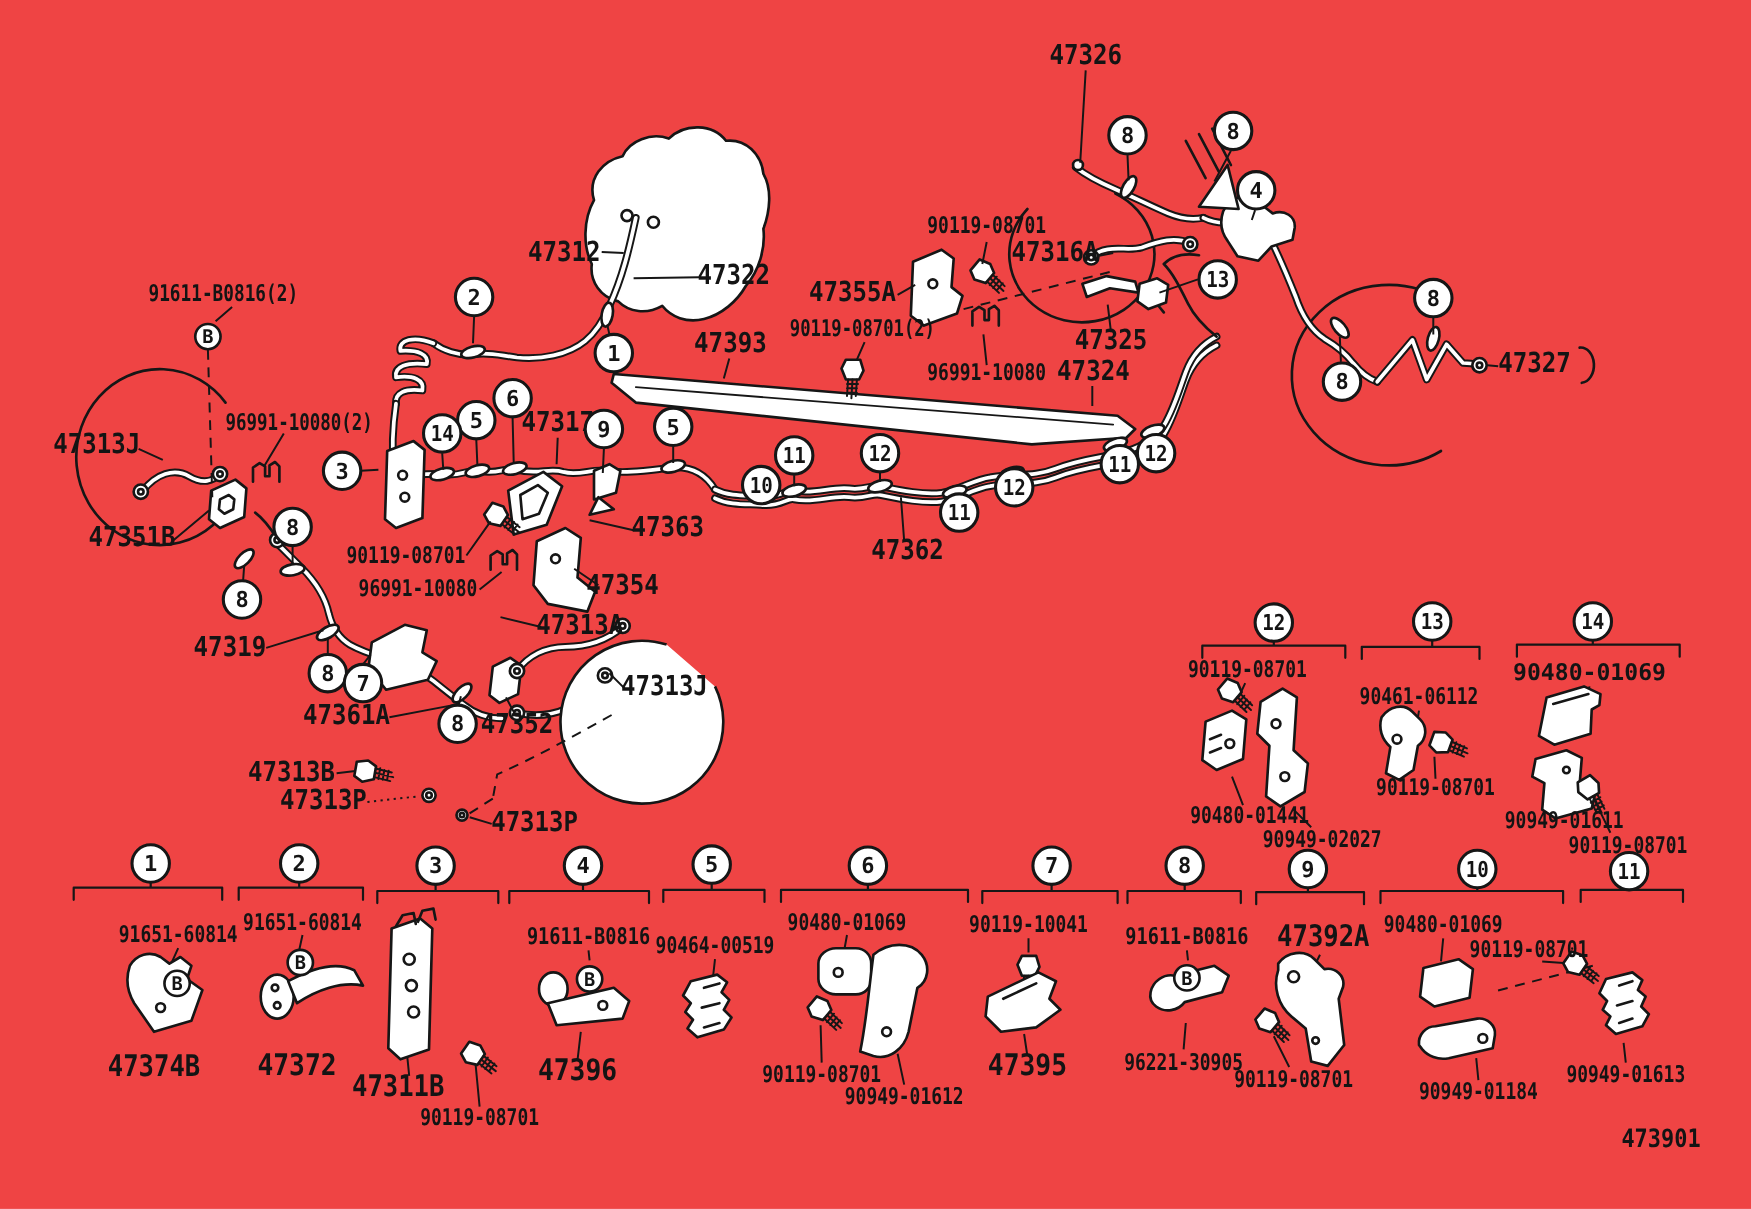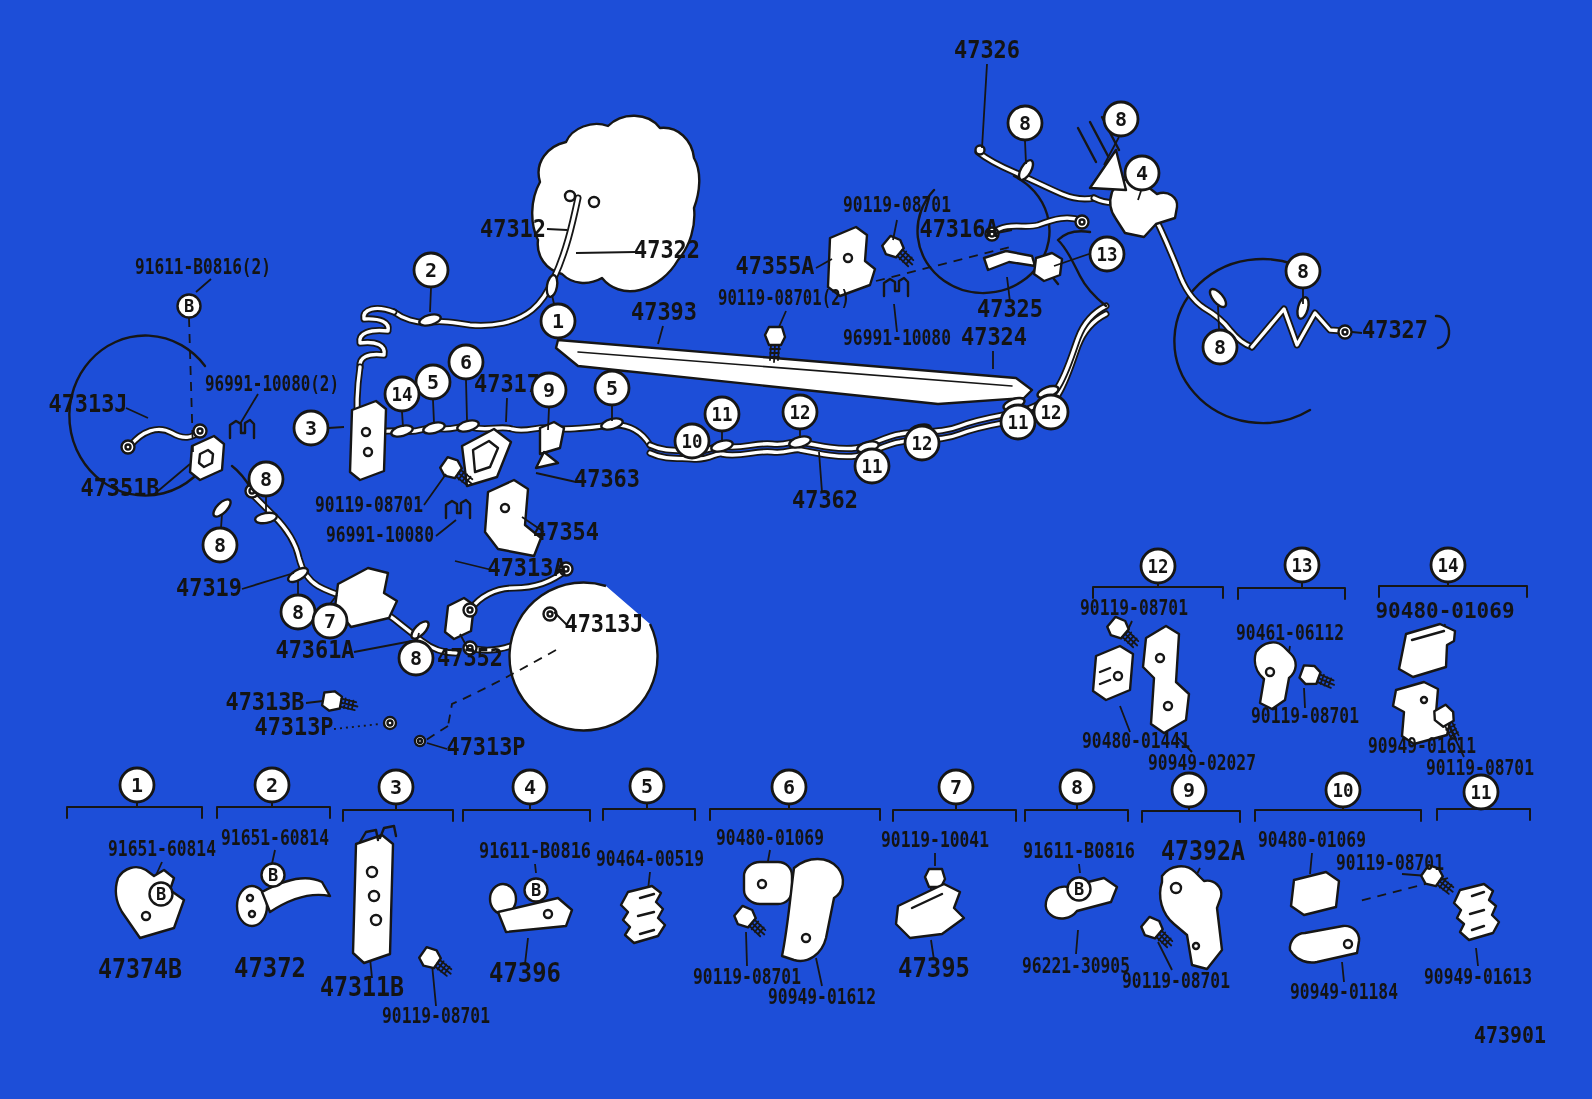--- a/index.html
+++ b/index.html
@@ -1,16 +1,16 @@
 <!DOCTYPE html>
 <html><head>
 <meta charset="utf-8">
 <style>
   html,body{margin:0;padding:0;background:#e8e8e6;}
-  .stage{position:relative;width:1592px;height:1099px;background:#1d4ed8;overflow:hidden;
+  .stage{position:relative;width:1592px;height:1099px;background:#ef4444;overflow:hidden;
          font-family:"DejaVu Sans Mono", monospace;}
   svg{position:absolute;left:0;top:0;}
   text{fill:#141414;}
   .pl  {font-family:"DejaVu Sans Mono", monospace;font-weight:700;font-size:25px;text-anchor:middle;}
   .pls {font-family:"DejaVu Sans Mono", monospace;font-weight:700;font-size:21px;text-anchor:middle;}
   .plb {font-family:"DejaVu Sans Mono", monospace;font-weight:700;font-size:27px;text-anchor:middle;}
   .foot{font-family:"DejaVu Sans Mono", monospace;font-weight:700;font-size:23px;text-anchor:middle;}
   .callout circle{fill:#fff;stroke:#161616;stroke-width:2.8;}
   .callout text{font-family:"DejaVu Sans Mono", monospace;font-weight:700;font-size:20px;text-anchor:middle;}
   .bmark circle{fill:#fff;stroke:#161616;stroke-width:2.4;}

